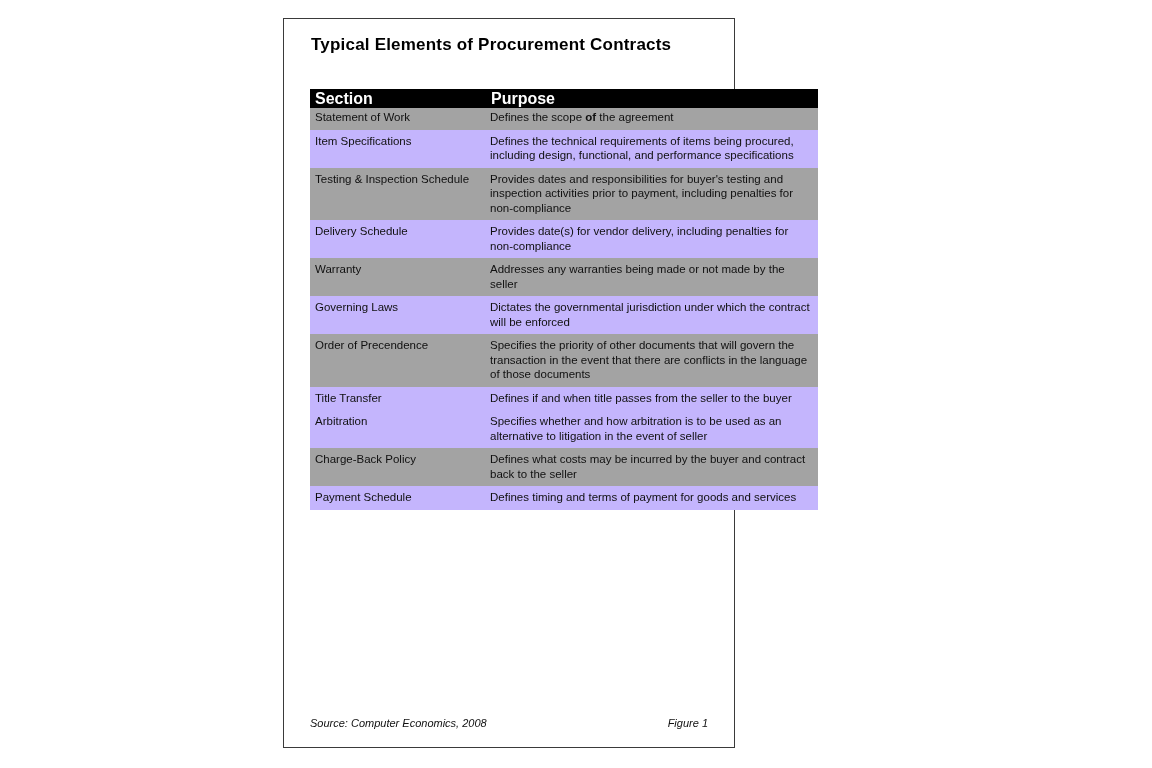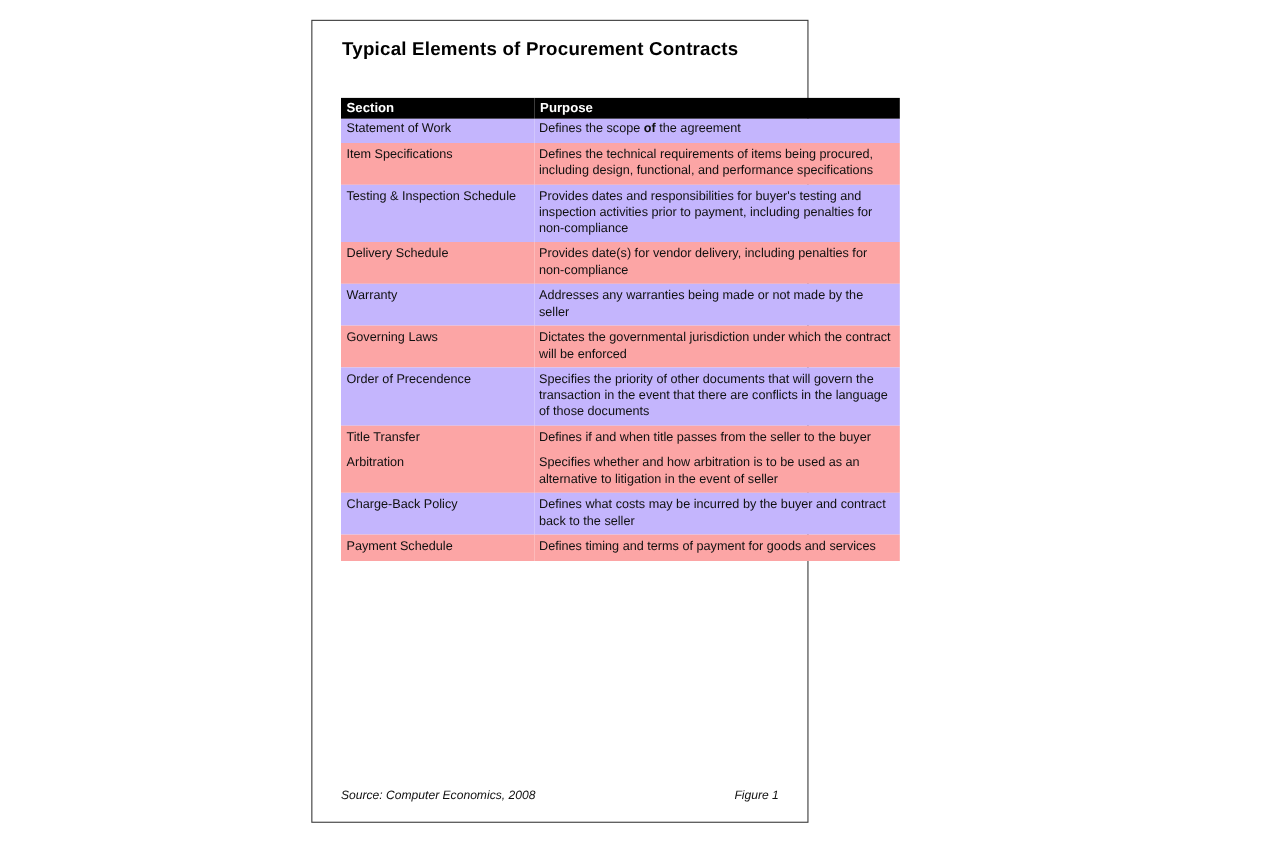--- a/index.html
+++ b/index.html
@@ -48,44 +48,44 @@
     width: 508px;
     border-collapse: collapse;
     table-layout: fixed;
   }
   #elements-table col.col-section { width: 176px; }
   #elements-table col.col-purpose  { width: 332px; }
 
   #elements-table thead th {
     background: #000000;
     color: #ffffff;
-    font-size: 12px;
+    font-size: 16px;
     font-weight: bold;
     text-align: left;
     padding: 3px 0 3px 5px;
     line-height: 13px;
     vertical-align: middle;
   }
 
   #elements-table tbody td {
     font-size: 11.5px;
     line-height: 14.5px;
     vertical-align: top;
     padding: 4px 8px 5px 5px;
     color: #101010;
   }
   #elements-table tbody td.cell-purpose {
     padding-left: 4px;
   }
   #elements-table tbody tr.row-shaded td {
-    background: #fca5a5;
+    background: #c4b5fd;
     margin-top: 12px;
   }
   #elements-table tbody tr.row-plain td {
-    background: #c4b5fd;
+    background: #a3a3a3;
   }
   
   #elements-table tbody tr:first-child td {
     padding-top: 2px;
   }
 
   .bold-inline { font-weight: bold; }
 
   
   #figure-footer {

